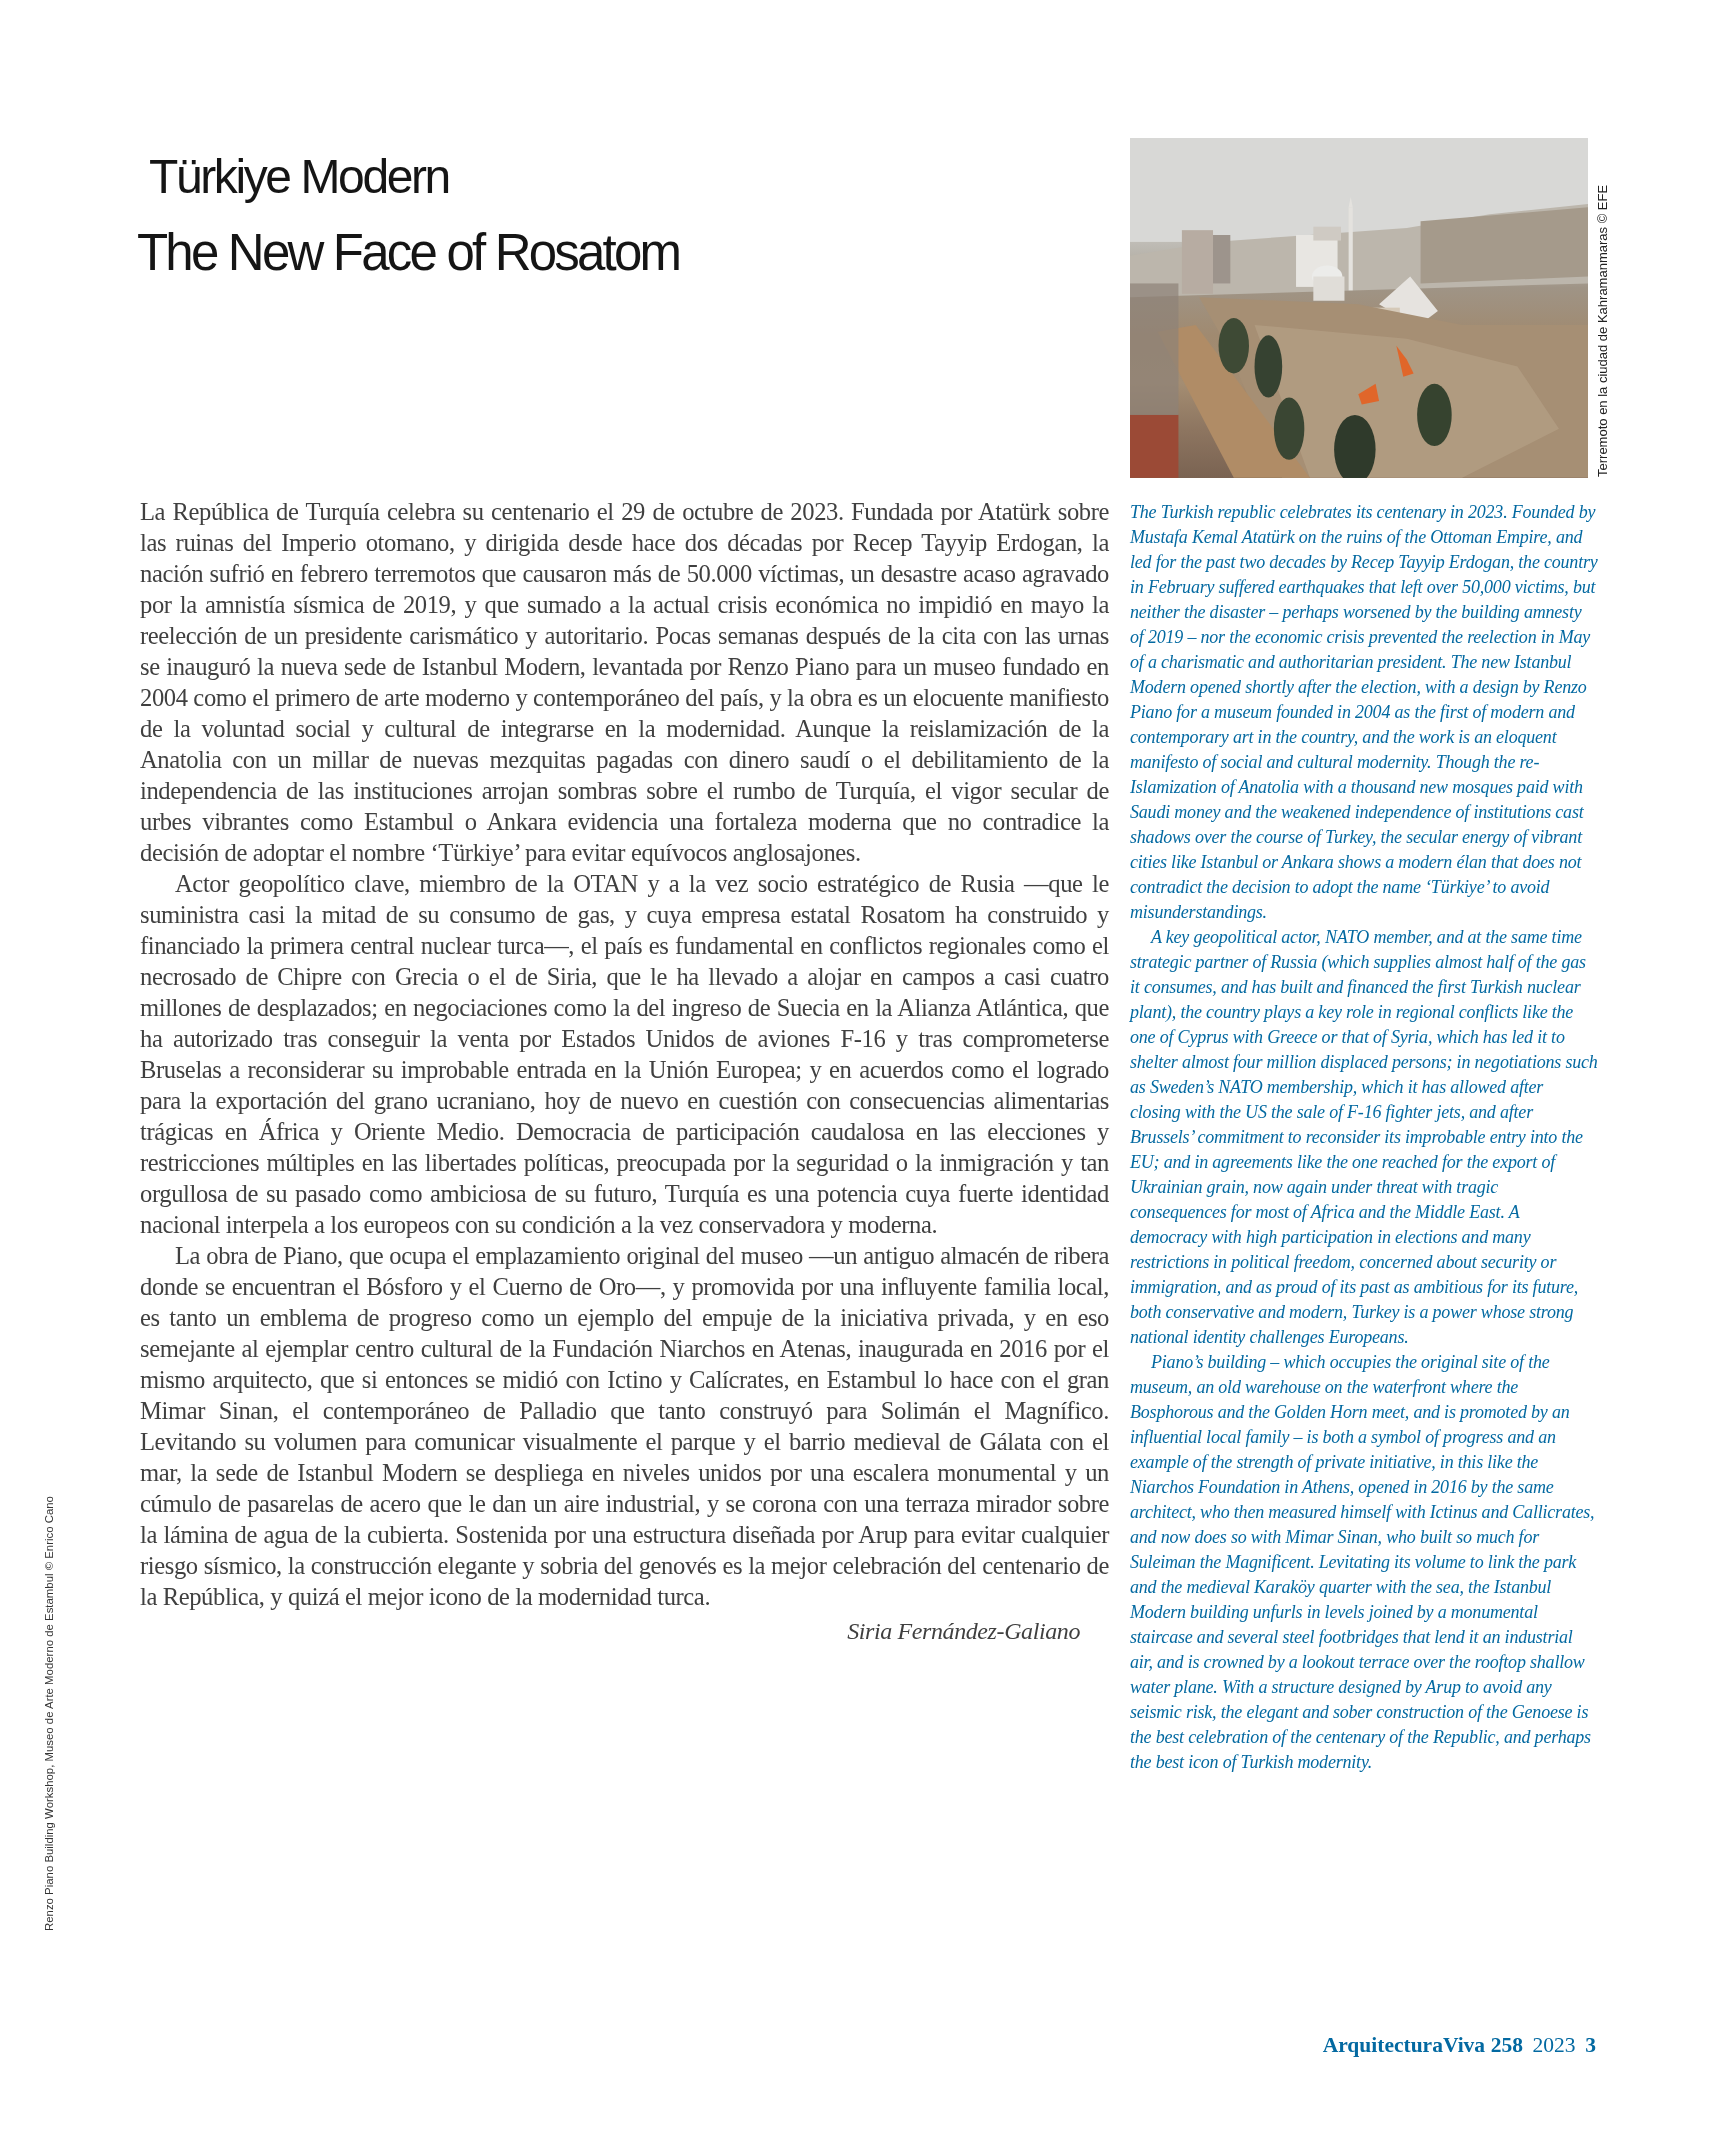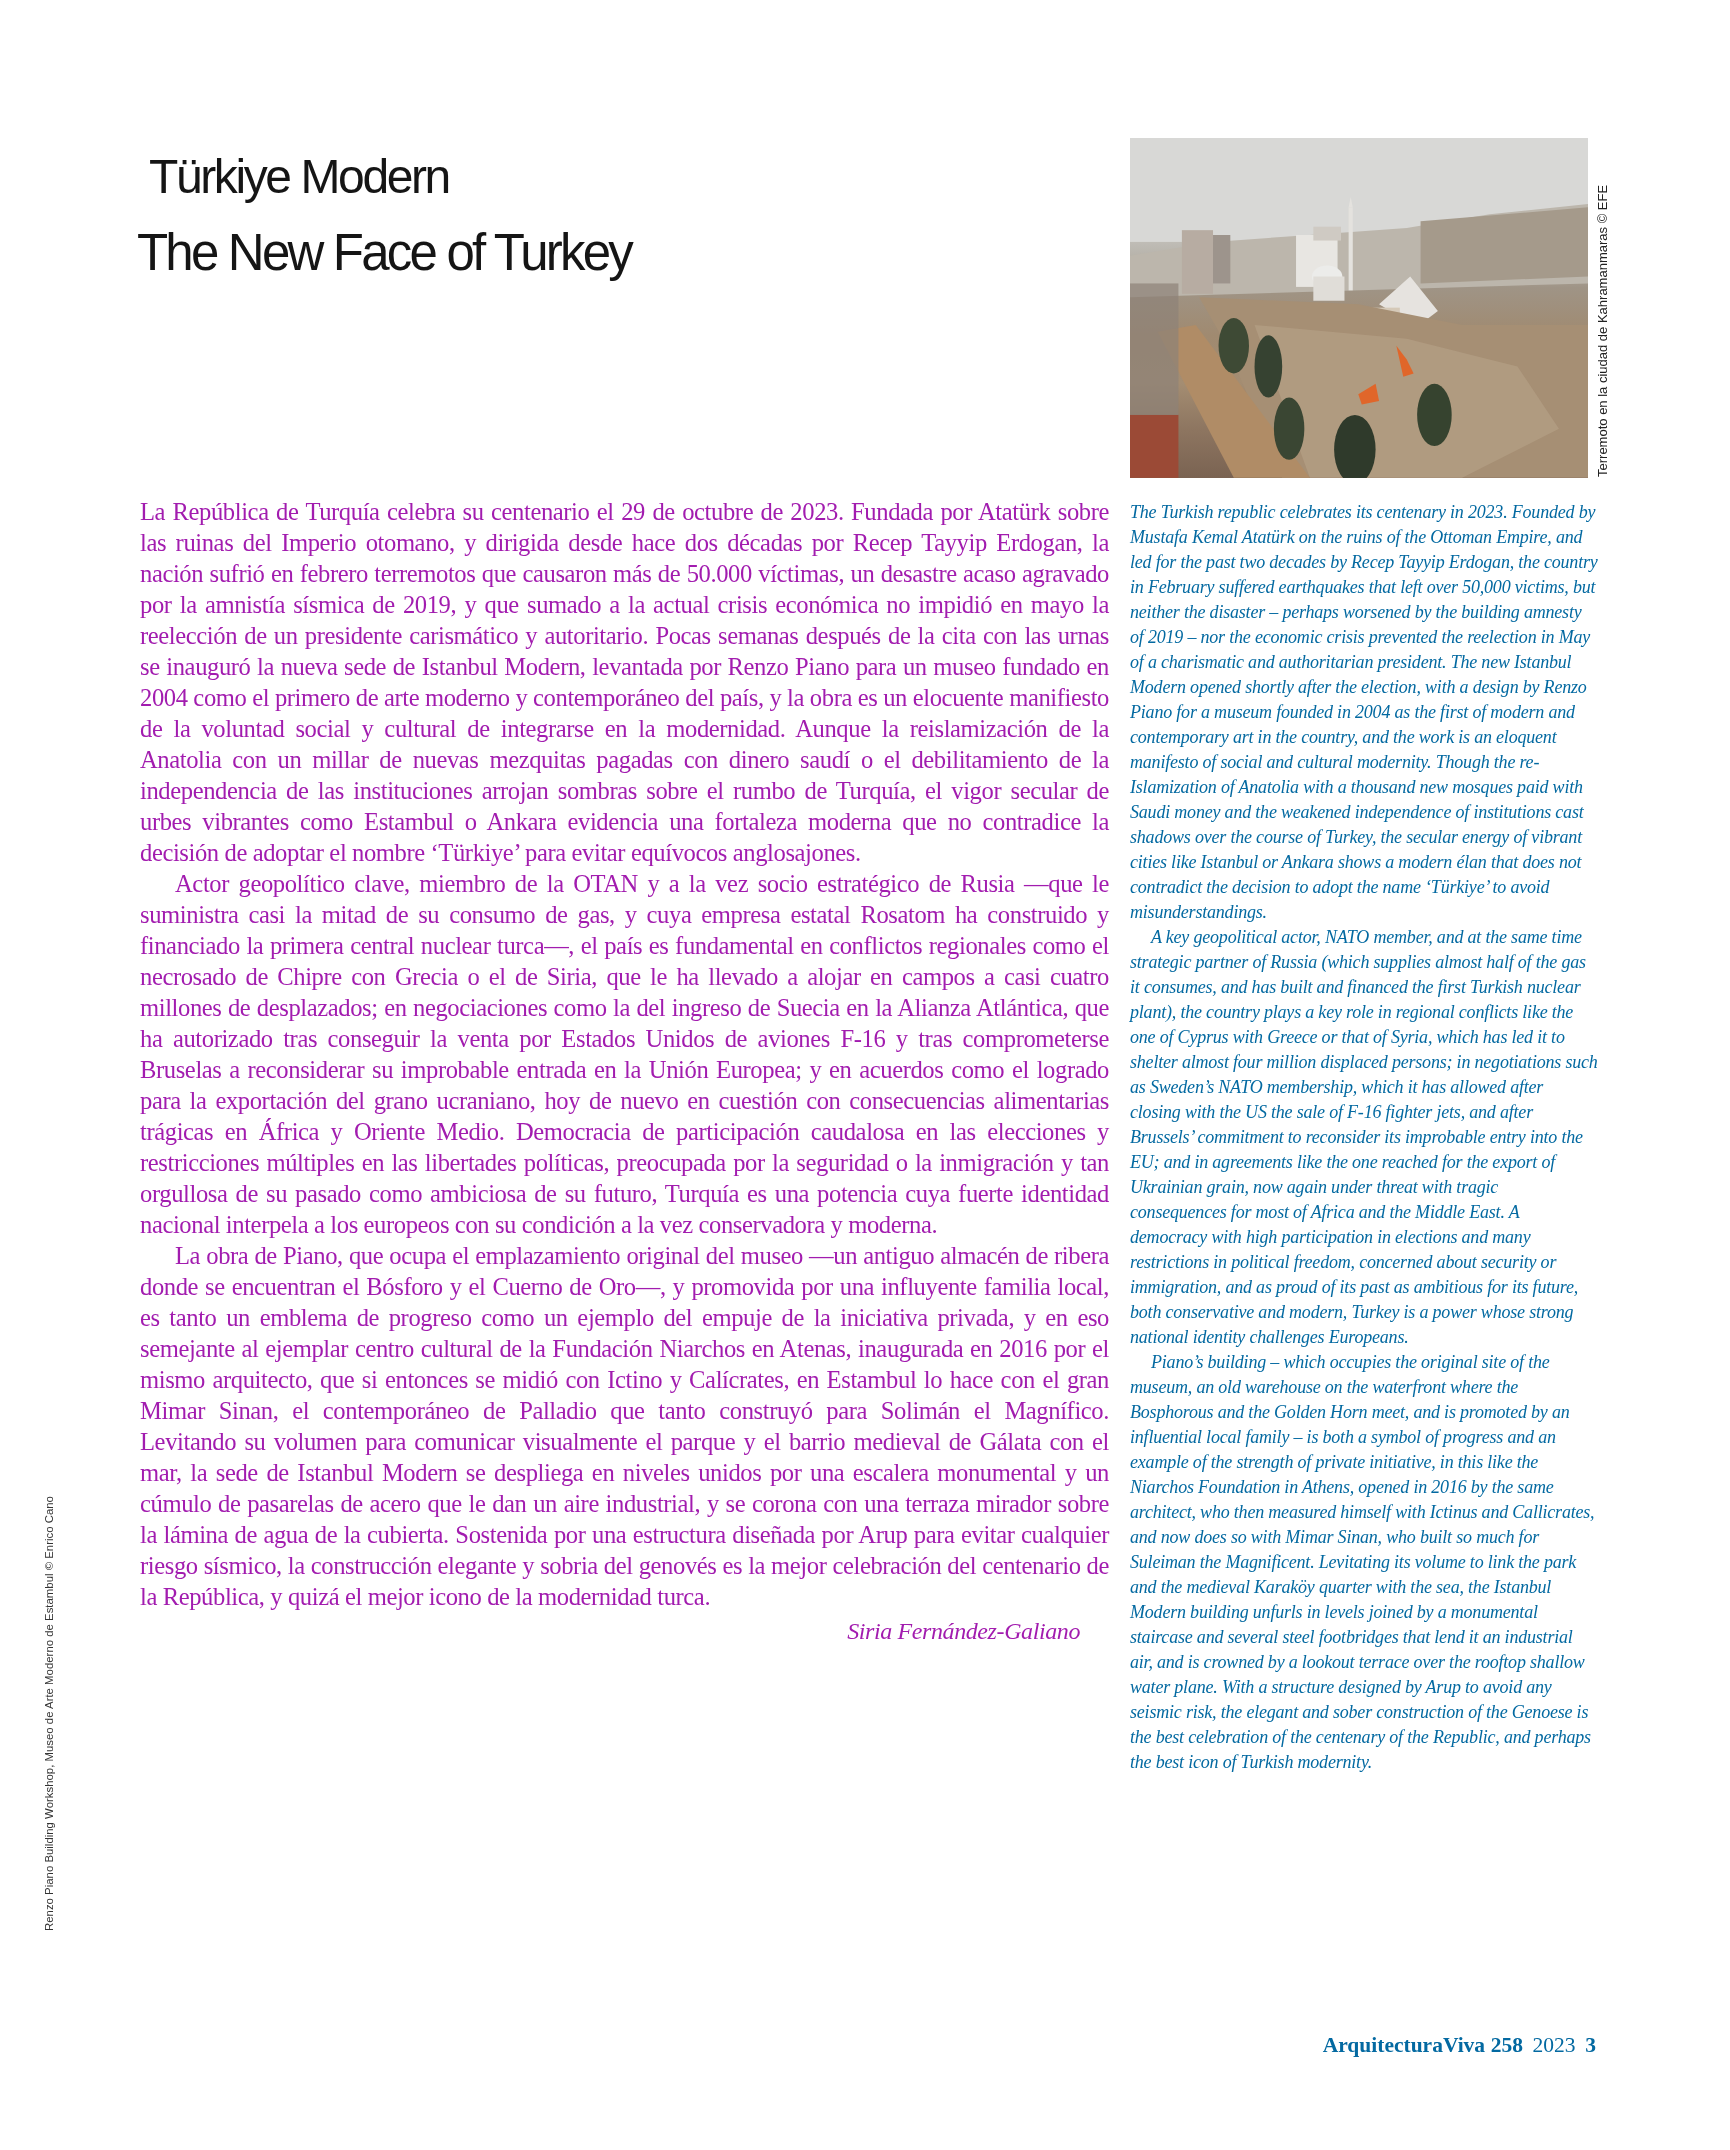--- a/index.html
+++ b/index.html
@@ -11,40 +11,40 @@
     background:
       linear-gradient(180deg, #d9d9d8 0%, #cfcfcd 22%, #b9b5ad 34%, #9f9486 44%, #a08a70 58%, #a48d72 72%, #8d7560 86%, #7a6352 100%); }
   .photo svg { position: absolute; left: 0; top: 0; }
   .photo-caption { position: absolute; left: 1592px; top: 186px; width: 291px; height: 21px;
     transform-origin: 0 0; transform: translate(0, 291px) rotate(-90deg);
     font-family: "Liberation Sans", sans-serif; font-size: 13px; line-height: 21px; color: #222; white-space: nowrap; }
   .side-credit { position: absolute; left: 40px; top: 1433px; width: 498px; height: 18px;
     transform-origin: 0 0; transform: translate(0, 498px) rotate(-90deg);
     font-family: "Liberation Sans", sans-serif; font-size: 11.4px; line-height: 18px; color: #333; white-space: nowrap; }
   .es-col { position: absolute; left: 140px; top: 496px; width: 969px;
-    font-family: "Liberation Serif", serif; font-size: 24.6px; line-height: 31px; color: #a21caf; letter-spacing: -0.4px; }
+    font-family: "Liberation Serif", serif; font-size: 24.6px; line-height: 31px; color: #404040; letter-spacing: -0.4px; }
   .es-col p { margin: 0; text-align: justify; }
   .es-col p + p { text-indent: 35px; }
   .signature { font-family: "Liberation Serif", serif; font-style: italic; font-size: 24px; text-align: right; margin-top: 4.2px; width: 940px; }
   .en-col { position: absolute; left: 1130px; top: 500px; width: 468px;
     font-family: "Liberation Serif", serif; font-style: italic; font-size: 18px; line-height: 25px; color: #0369a1; letter-spacing: -0.2px; }
   .en-col p { margin: 0; }
   .en-col p + p { text-indent: 21px; }
   .footer { position: absolute; right: 135px; top: 2033px; font-family: "Liberation Serif", serif; font-size: 21.5px; color: #0369a1; white-space: nowrap; }
   .footer .mag { font-weight: bold; }
   .footer .issue { font-weight: bold; margin-left: 5.5px; }
   .footer .year { font-weight: normal; margin-left: 9.7px; }
   .footer .page { font-weight: bold; margin-left: 9.7px; }
 </style>
 </head>
 <body>
 
 <header class="title-block">
   <h1 class="title">Türkiye Modern</h1>
-  <h2 class="subtitle">The New Face of Turkey</h2>
+  <h2 class="subtitle">The New Face of Rosatom</h2>
 </header>
 
 <figure class="photo" style="margin:0" aria-label="Aerial view of earthquake devastation in Kahramanmaras: collapsed buildings, rubble, mosque with minaret, excavators and crowds in the street">
   <svg width="458" height="340" viewBox="0 0 662 491">
 
     <rect x="0" y="0" width="662" height="150" fill="#d8d8d6"></rect>
 
     <path d="M0 170 L120 150 L260 140 L400 130 L520 110 L662 95 L662 210 L0 230 Z" fill="#bcb6ac"></path>
     <path d="M420 120 L662 100 L662 200 L420 210 Z" fill="#a59a8b"></path>
 

